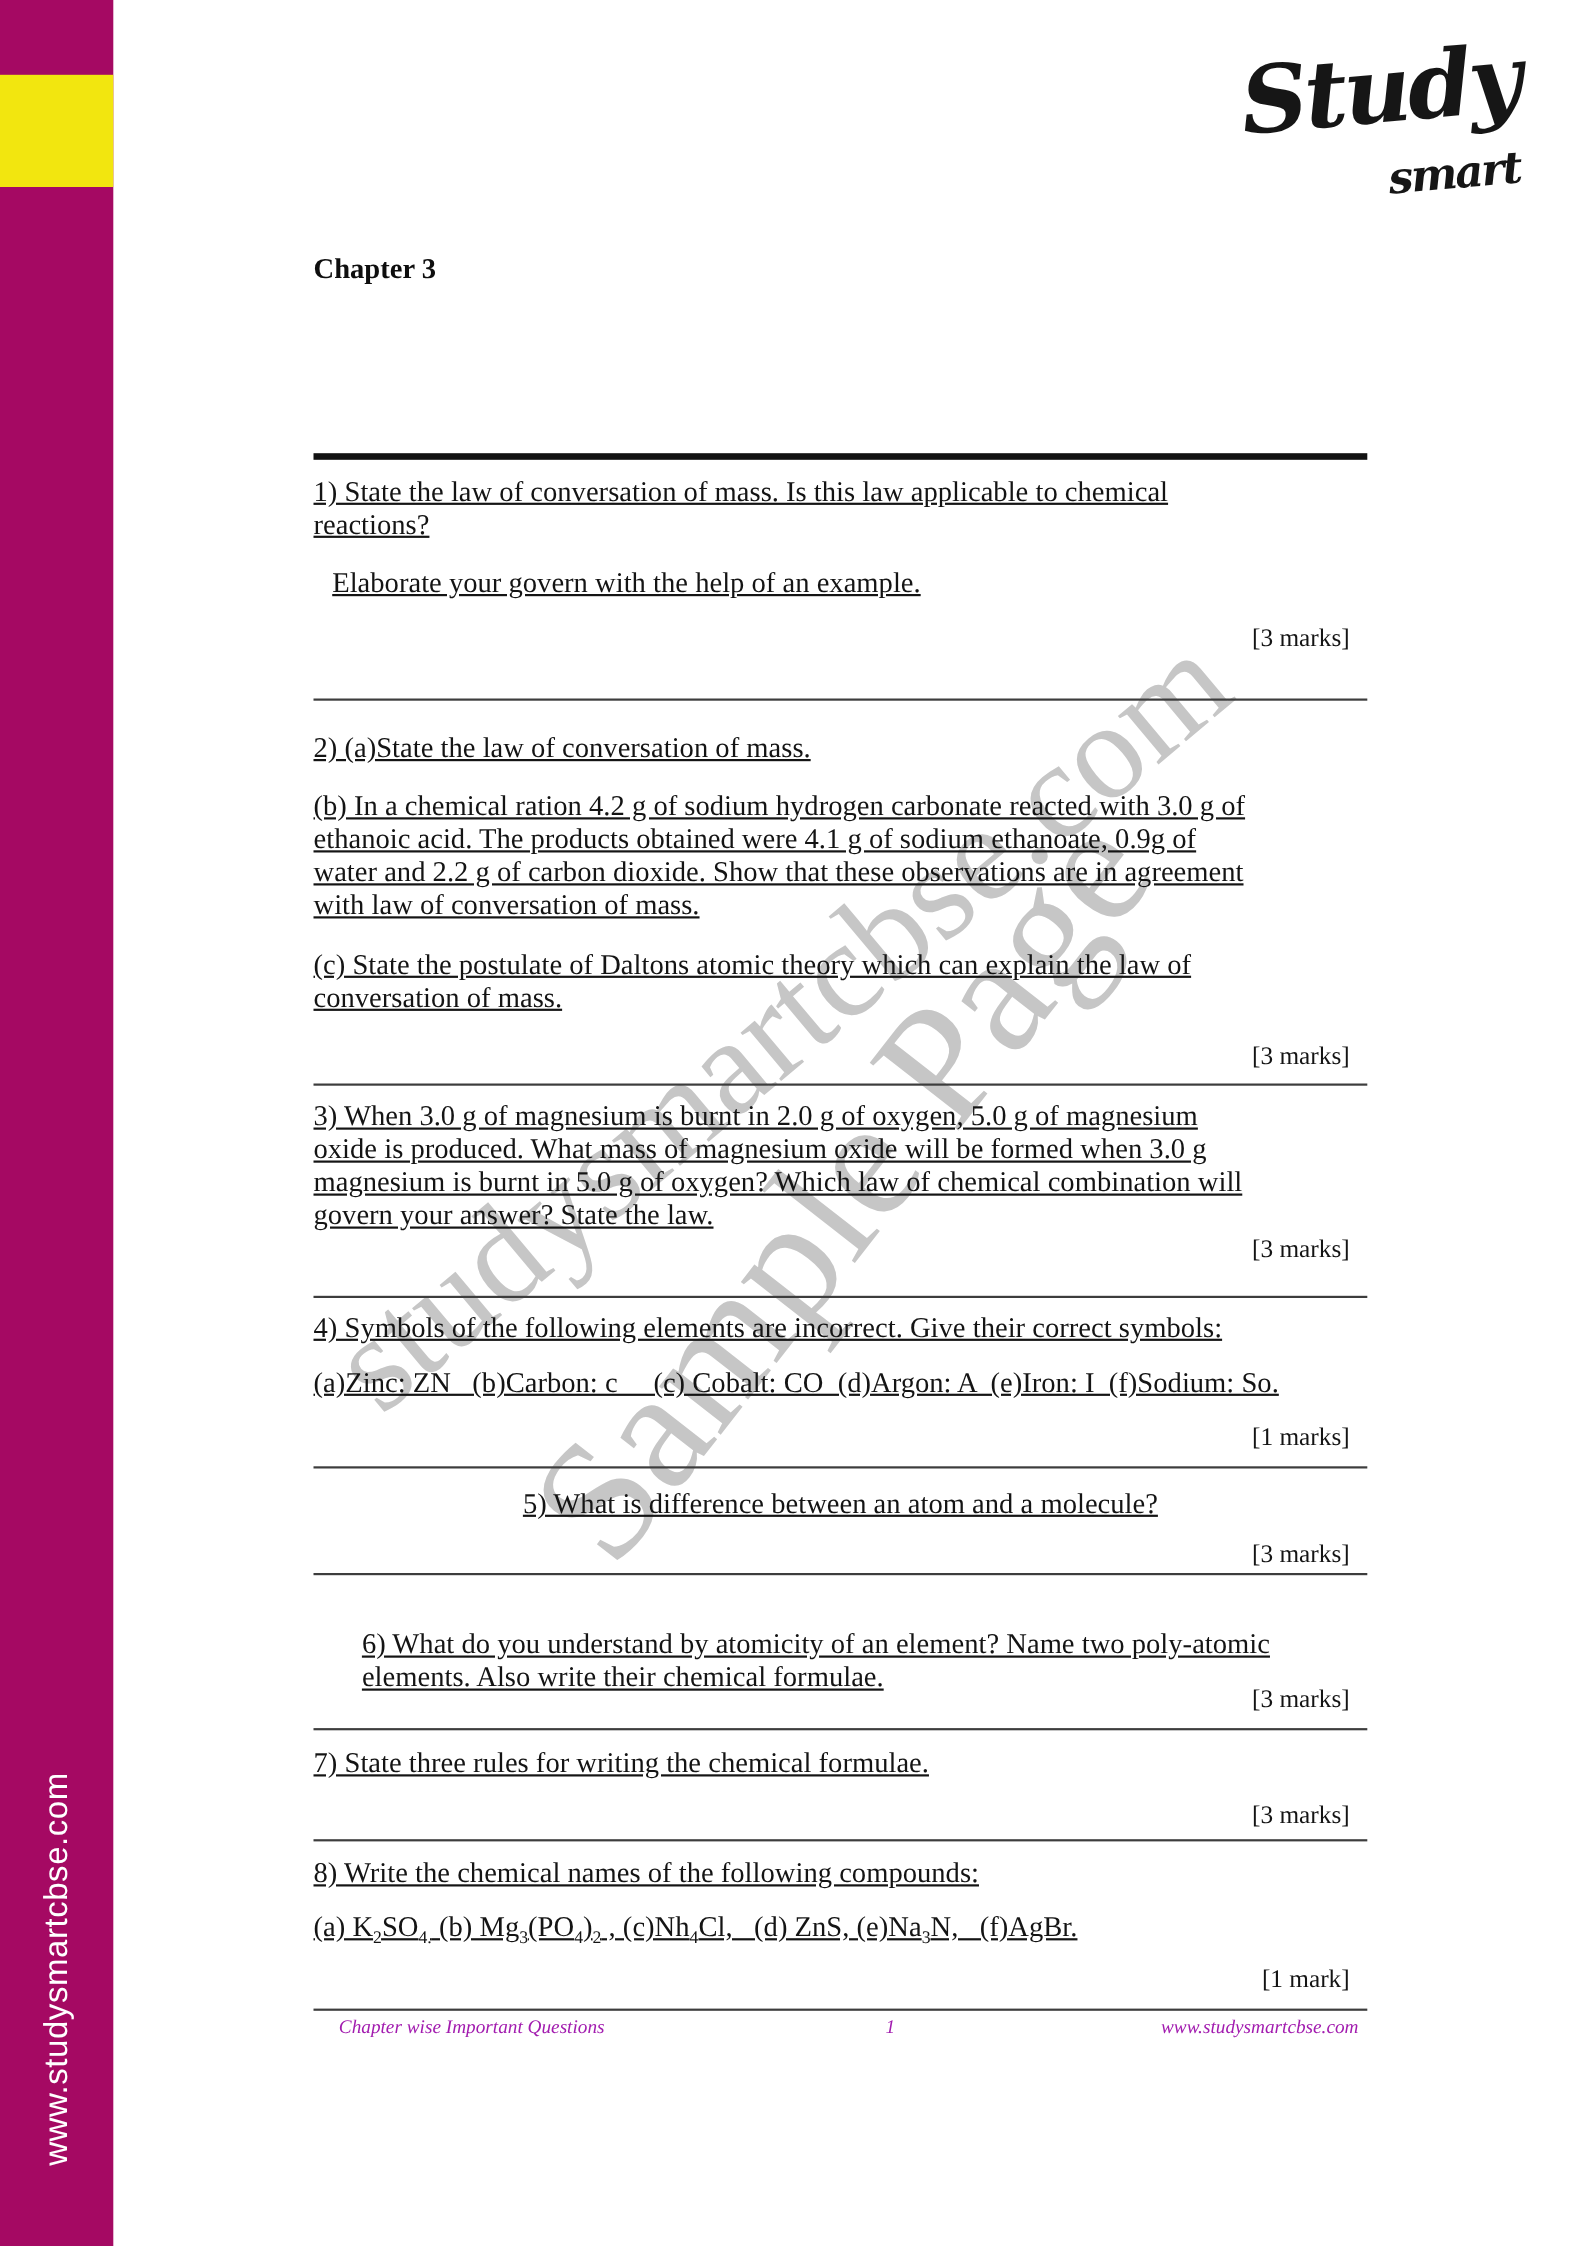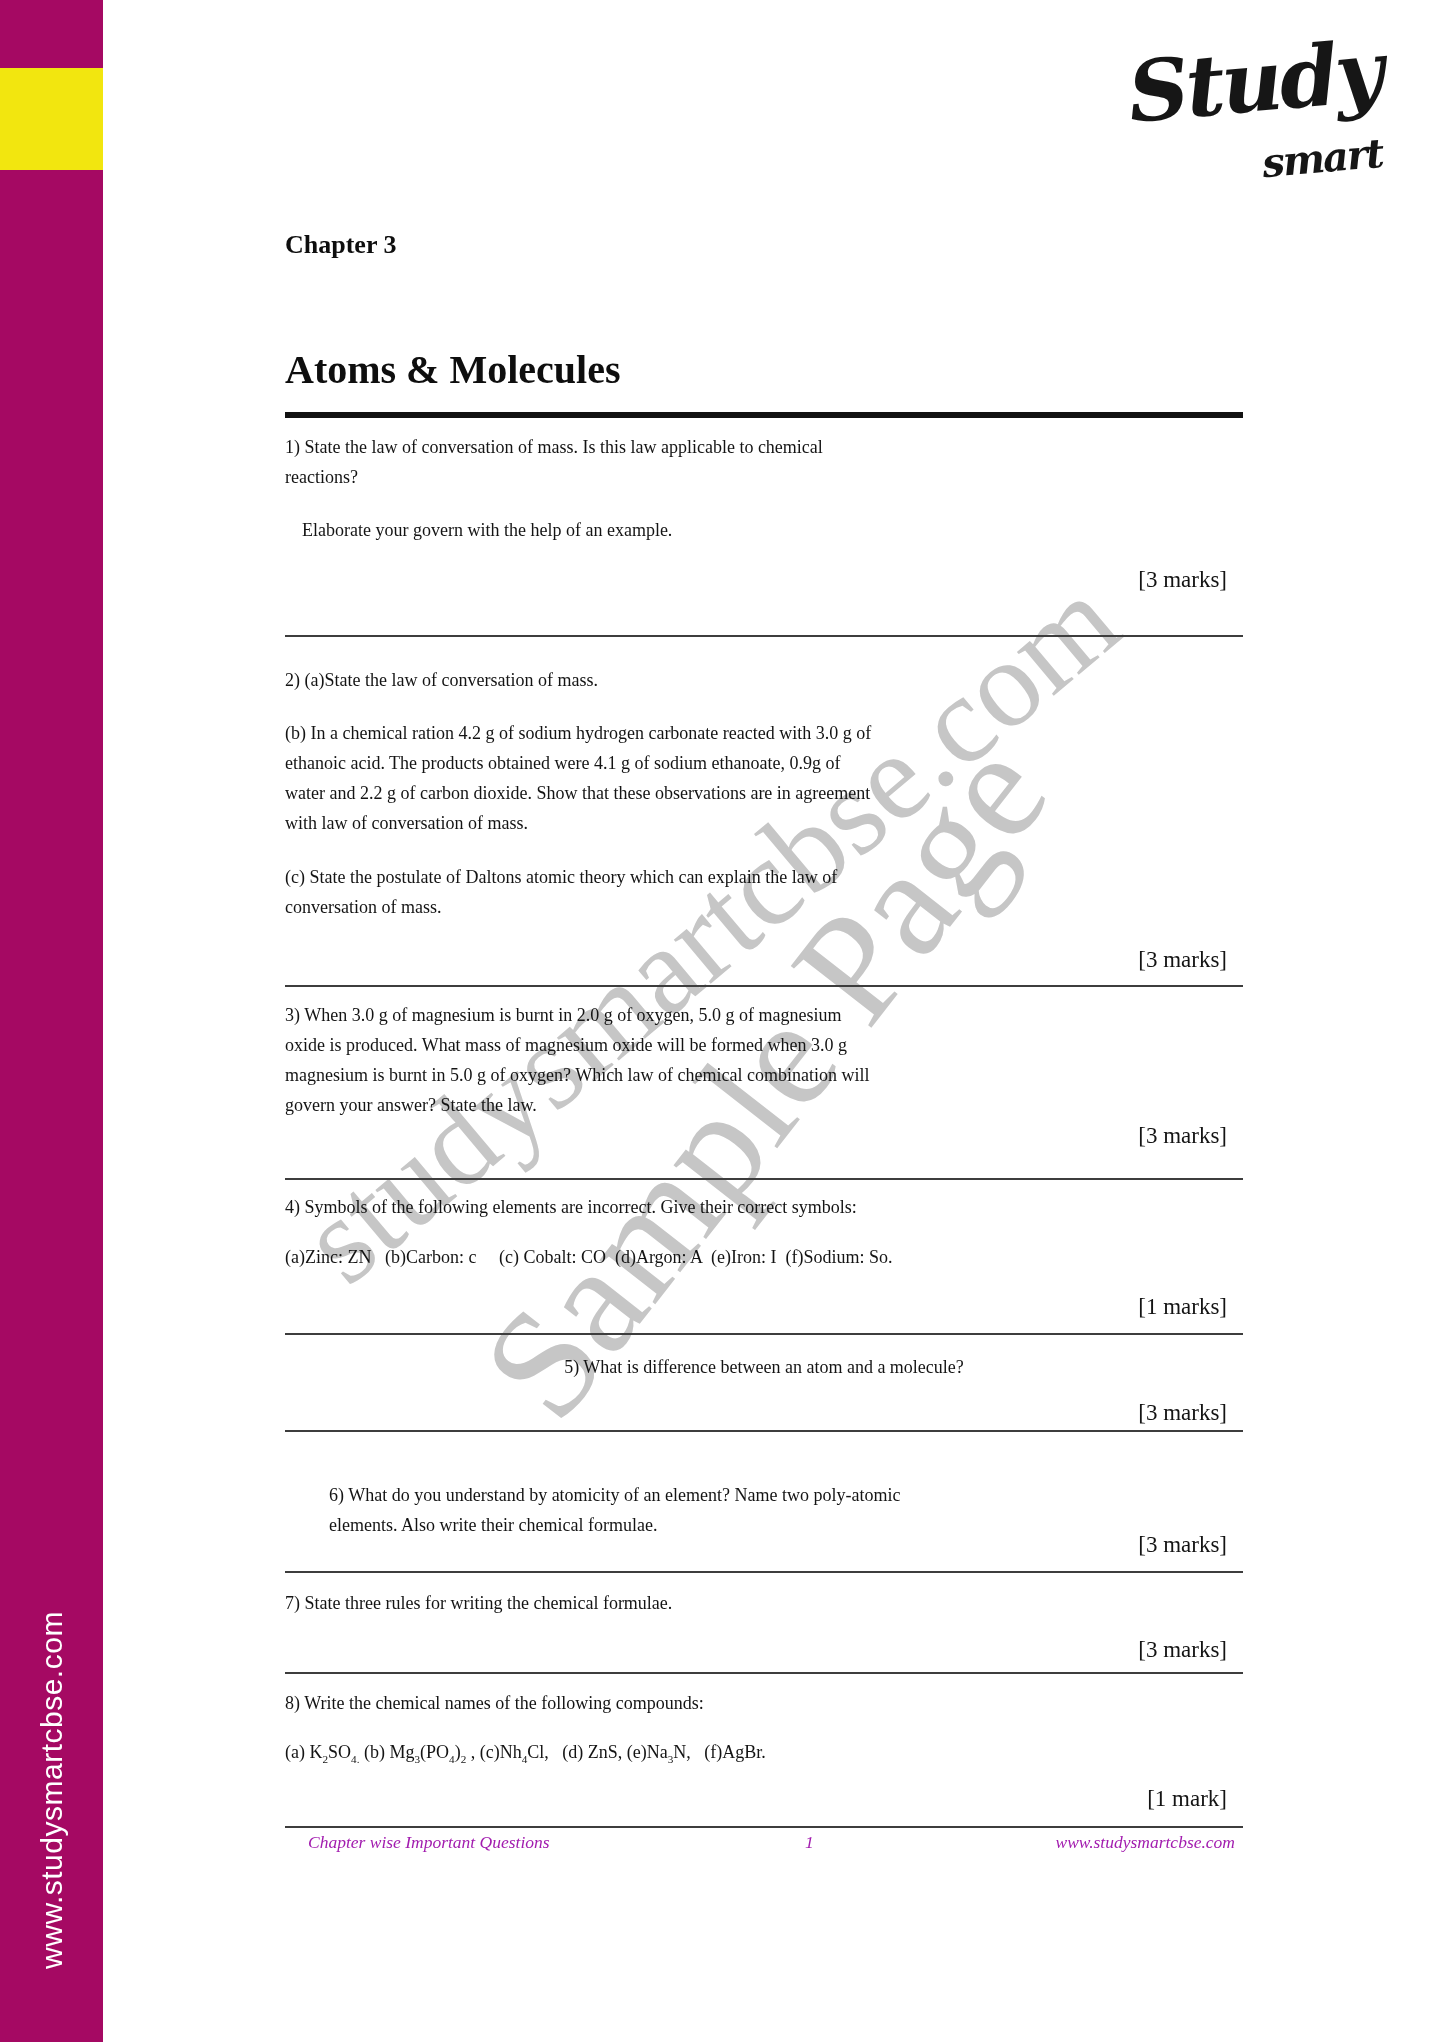--- a/index.html
+++ b/index.html
@@ -34,22 +34,22 @@
     font-family:"Liberation Serif", serif;pointer-events:none;
   }
   .wm1{left:710px;top:930px;font-size:125px;transform:translate(-50%,-50%) rotate(-40deg);}
   .wm2{left:765px;top:1080px;font-size:155px;transform:translate(-50%,-50%) rotate(-52deg);}
   
   .content{position:absolute;left:285px;top:0;width:958px;height:2042px;z-index:2;}
   .chapter-title{position:absolute;left:0;top:230px;font-size:26px;font-weight:bold;color:#0e0e0e;}
   .page-title{position:absolute;left:0;top:346px;font-size:40px;font-weight:bold;color:#0e0e0e;}
   .title-rule{position:absolute;left:0;top:412px;width:100%;height:6px;background:#121212;}
   .para{
-    position:absolute;left:0;width:100%;font-size:18px;line-height:30px;
-    white-space:pre-wrap;color:#141414;
+    position:absolute;left:0;width:100%;font-size:26px;line-height:30px;
+    white-space:pre-wrap;color:#141414;text-decoration:underline;
   }
   .para.indent{left:17px;width:941px;}
   .para sub{font-size:0.62em;line-height:0;}
   .marks{
     position:absolute;right:16px;font-size:23px;line-height:30px;color:#141414;
     text-align:right;
   }
   .divider{position:absolute;left:0;width:100%;height:0;border-top:2px solid #3d3d3d;}
   
   .footer{position:absolute;left:0;top:1832px;width:100%;height:26px;font-size:17.5px;color:#a21caf;font-style:italic;}
@@ -67,21 +67,20 @@
 <div class="wm wm1">studysmartcbse.com</div>
 <div class="wm wm2">Sample Page</div>
 
 <div class="logo">
   <div class="logo-study">Study</div>
   <div class="logo-smart">smart</div>
 </div>
 
 <div class="content">
   <div class="chapter-title">Chapter 3</div>
-  <div class="page-title">Atoms &amp; Molecules</div>
   <div class="title-rule"></div>
 
   <div id="questions-root">
       <div>
         <div class="para" style="top: 432px;">1) State the law of conversation of mass. Is this law applicable to chemical
 reactions?</div>
         <div class="para indent" style="top: 515px;">Elaborate your govern with the help of an example.</div>
         <div class="marks" style="top: 565px;">[3 marks]</div>
         <div class="divider" style="top: 635px;"></div>
       </div>

